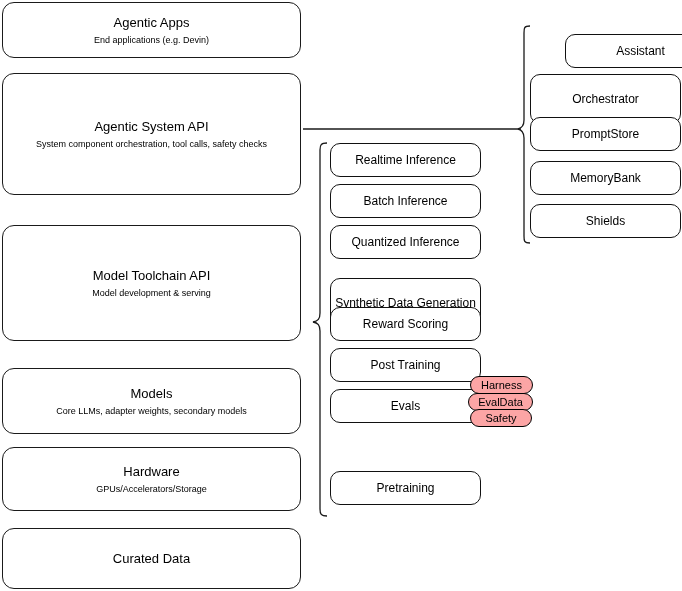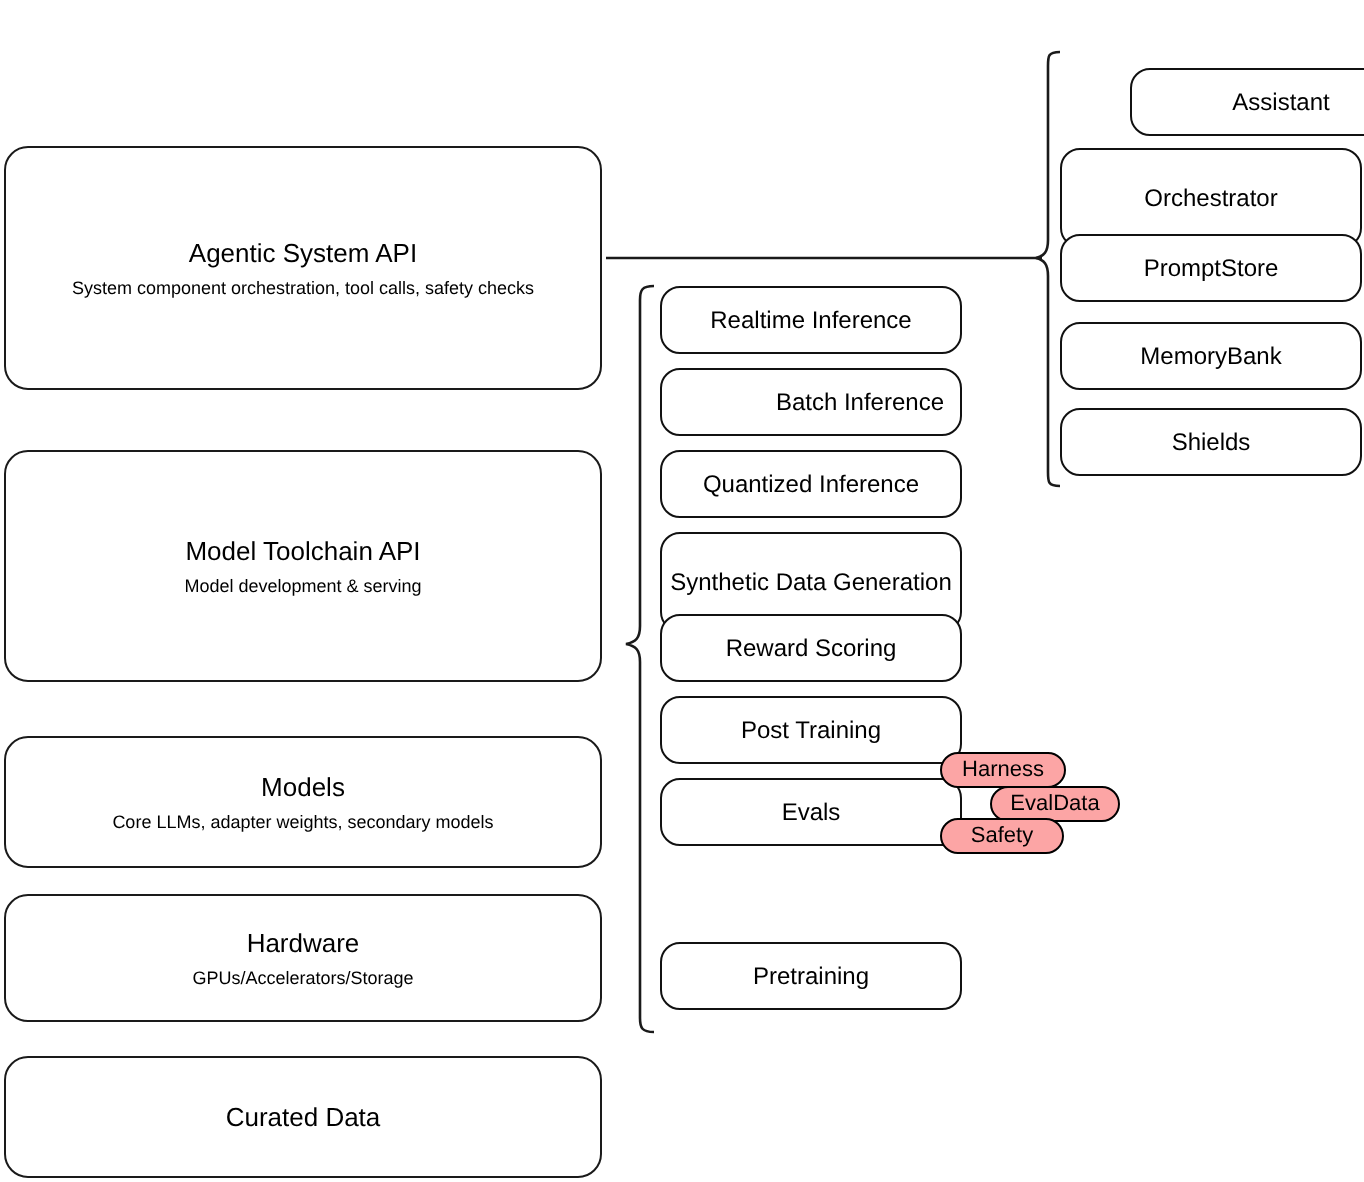--- a/index.html
+++ b/index.html
@@ -97,20 +97,24 @@
 
     <path fill="none" stroke="#1a1a1a" stroke-width="1.3" d="M 327 143
              C 321 143, 320 145, 320 150
              L 320 313
              C 320 319, 318 321, 313 322
              C 318 323, 320 325, 320 331
              L 320 509
              C 320 514, 321 516, 327 516"></path>
   </svg>
 
+  <div class="node layer" style="left:2px; top:2px; width:299px; height:56px;">
+    <div class="title">Agentic Apps</div>
+    <div class="subtitle">End applications (e.g. Devin)</div>
+  </div>
 
   <div class="node layer" style="left:2px; top:73px; width:299px; height:122px;">
     <div class="title">Agentic System API</div>
     <div class="subtitle">System component orchestration, tool calls, safety checks</div>
   </div>
 
   <div class="node layer" style="left:2px; top:225px; width:299px; height:116px;">
     <div class="title">Model Toolchain API</div>
     <div class="subtitle">Model development &amp; serving</div>
   </div>
@@ -125,46 +129,46 @@
     <div class="subtitle">GPUs/Accelerators/Storage</div>
   </div>
 
   <div class="node layer" style="left:2px; top:528px; width:299px; height:61px;">
     <div class="title">Curated Data</div>
   </div>
 
   <div class="node cap" style="left:330px; top:143px; width:151px; height:34px;">
     <div class="title">Realtime Inference</div>
   </div>
-  <div class="node cap" style="left:330px; top:184px; width:151px; height:34px;align-items:flex-end;">
+  <div class="node cap" style="left:330px; top:184px; width:151px; height:34px;">
     <div class="title">Batch Inference</div>
   </div>
   <div class="node cap" style="left:330px; top:225px; width:151px; height:34px;">
     <div class="title">Quantized Inference</div>
   </div>
-  <div class="node cap" style="left:330px; top:266px; width:151px; height:50px;">
+  <div class="node cap" style="left:330px; top:278px; width:151px; height:50px;">
     <div class="title">Synthetic Data Generation</div>
   </div>
   <div class="node cap" style="left:330px; top:307px; width:151px; height:34px;">
     <div class="title">Reward Scoring</div>
   </div>
   <div class="node cap" style="left:330px; top:348px; width:151px; height:34px;">
     <div class="title">Post Training</div>
   </div>
   <div class="node cap" style="left:330px; top:389px; width:151px; height:34px;">
     <div class="title">Evals</div>
   </div>
   <div class="node cap" style="left:330px; top:471px; width:151px; height:34px;">
     <div class="title">Pretraining</div>
   </div>
 
   <div class="pill" style="left:470px; top:376px; width:63px; height:18px;">
     <span>Harness</span>
   </div>
-  <div class="pill" style="left:468px; top:393px; width:65px; height:18px;margin-left:27px;">
+  <div class="pill" style="left:468px; top:393px; width:65px; height:18px;">
     <span>EvalData</span>
   </div>
   <div class="pill" style="left:470px; top:409px; width:62px; height:18px;">
     <span>Safety</span>
   </div>
 
   <div class="node cap" style="left:530px; top:34px; width:151px; height:34px;margin-left:35px;">
     <div class="title">Assistant</div>
   </div>
   <div class="node cap" style="left:530px; top:74px; width:151px; height:50px;">

